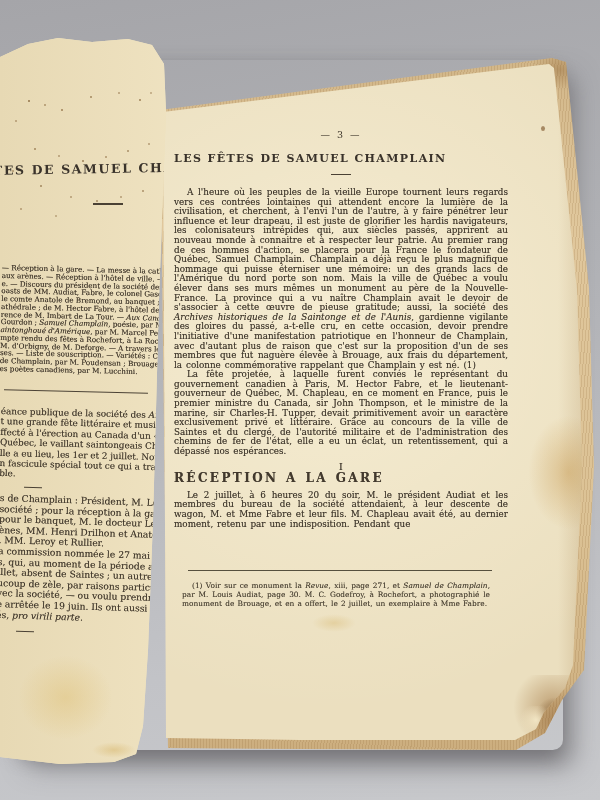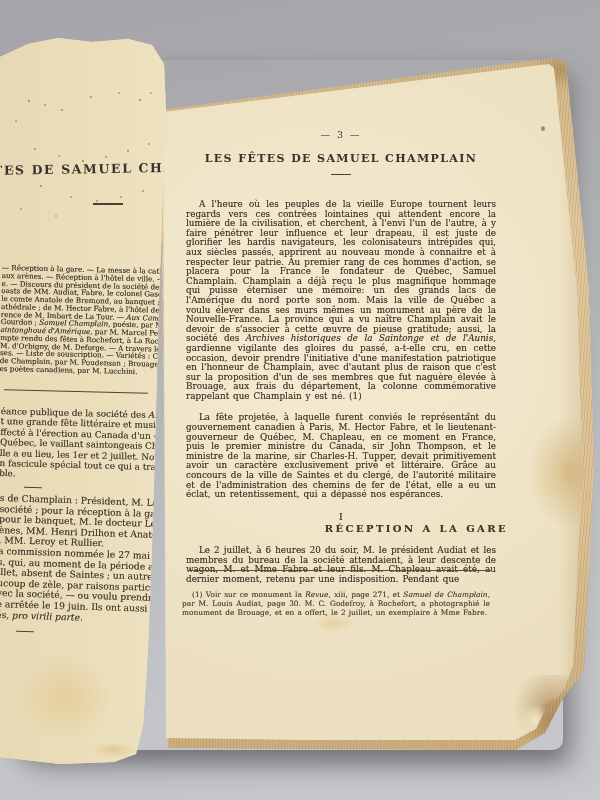--- a/index.html
+++ b/index.html
@@ -31,34 +31,34 @@
     background:
       radial-gradient(90% 65% at 55% 42%,rgba(255,249,228,.5),rgba(255,249,228,0) 72%),
       linear-gradient(to right,rgba(110,78,36,.4) 0,rgba(110,78,36,.14) 22px,rgba(110,78,36,0) 55px),
       linear-gradient(to left,rgba(152,112,56,.38) 0,rgba(152,112,56,0) 42px),
       linear-gradient(to bottom,rgba(150,110,55,.28) 0,rgba(150,110,55,0) 34px),
       linear-gradient(to top,rgba(150,110,55,.22) 0,rgba(150,110,55,0) 38px),
       #ebdfbf;
   }
   .rp-content{position:absolute;left:174px;top:0;width:334px;color:#3e362b;}
   .rp-pagenum{position:absolute;top:129px;left:0;width:100%;text-align:center;font-size:9.5px;letter-spacing:2px;}
-  .rp-title{position:absolute;top:152px;left:0;width:100%;text-align:center;font-size:11px;font-weight:700;letter-spacing:1.4px;white-space:nowrap;color:#39322a;}
+  .rp-title{position:absolute;top:152px;left:0;width:100%;font-size:11px;font-weight:700;letter-spacing:1.4px;white-space:nowrap;color:#39322a;}
   .rp-title-dash{position:absolute;top:174px;left:50%;width:20px;margin-left:-10px;border-top:1.6px solid #4a4134;}
   .rp-body{
     position:absolute;top:188px;left:0;width:334px;
     font-size:8.8px;line-height:9.6px;text-align:justify;word-spacing:1.1px;
     text-shadow:0 0 .4px rgba(62,54,43,.55);
   }
-  .para{margin:12px;text-indent:13px;}
+  .para{margin:0;text-indent:13px;}
   .rp-section-num{text-align:center;text-indent:0;font-size:9.5px;margin:5px 0 3px 0;}
-  .rp-section-heading{text-align:right;text-indent:0;font-size:10px;letter-spacing:2.4px;margin:0 0 7px 0;font-weight:700;color:#42392d;}
+  .rp-section-heading{text-align:left;text-indent:0;font-size:12px;letter-spacing:2.4px;margin:0 0 7px 0;font-weight:700;color:#42392d;}
   .rp-footnote{position:absolute;top:570px;left:0;width:320px;}
   .fn-rule{margin-left:14px;width:304px;border-top:1px solid #56503e;}
   .fn-text{
-    margin-top:19px;padding:0 4px 0 8px;font-size:7.4px;line-height:9px;
+    margin-top:10px;padding:0 4px 0 8px;font-size:7.4px;line-height:9px;
     text-align:justify;text-indent:10px;word-spacing:.8px;color:#463e30;
     text-shadow:0 0 .4px rgba(70,62,48,.5);
   }
   
   .stain-fore{position:absolute;left:528px;top:415px;width:54px;height:115px;
     background:radial-gradient(ellipse at 75% 50%,rgba(193,142,62,.42),rgba(193,142,62,0) 70%);}
   .tear-a{position:absolute;left:510px;top:675px;width:72px;height:72px;
     background:radial-gradient(circle at 60% 45%,rgba(146,96,40,.5),rgba(146,96,40,0) 68%);}
   .tear-b{position:absolute;left:530px;top:698px;width:48px;height:36px;transform:rotate(24deg);
     background:radial-gradient(circle at 50% 50%,rgba(103,64,24,.55),rgba(103,64,24,0) 62%);}

